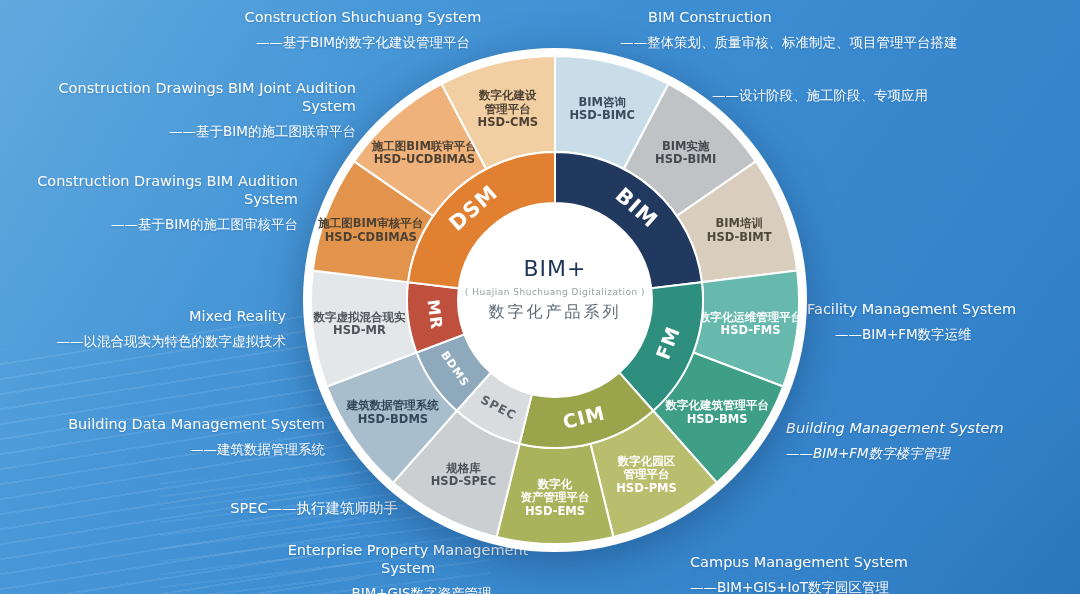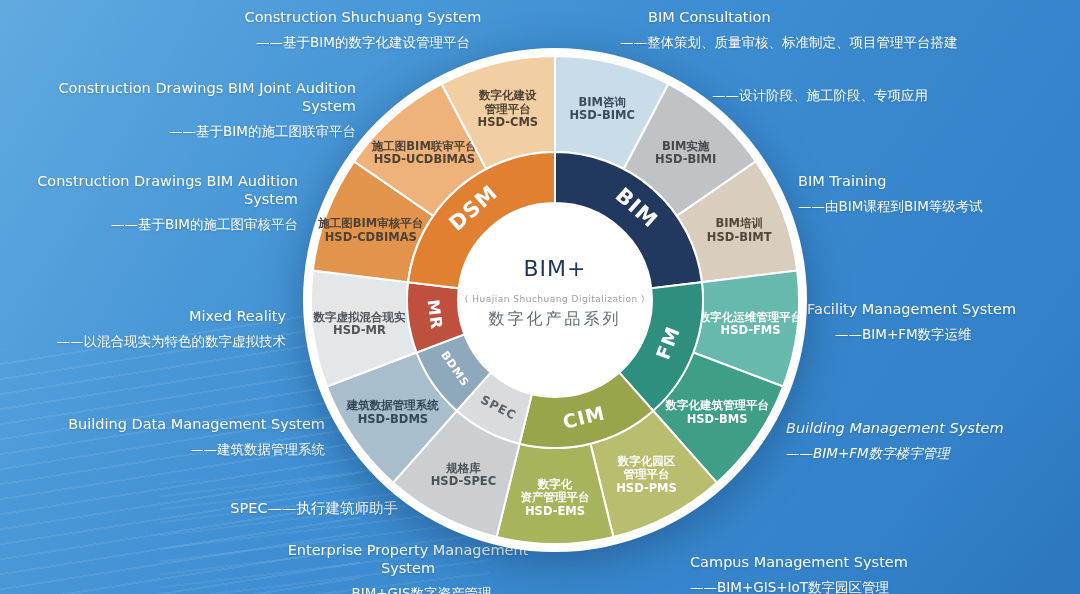--- a/index.html
+++ b/index.html
@@ -42,21 +42,21 @@
   .r2{left:798px;top:172px;width:250px;}
   .r3{left:788px;top:300px;width:240px;margin-left:19px;} .r3 .d{margin-left:28px;}
   .r4{left:786px;top:419px;width:250px;font-style:italic;}
   .r5{left:690px;top:505px;width:270px;margin-top:48px;}
 
   
   #wheel{position:absolute;left:295px;top:40px;
          filter:drop-shadow(0 10px 22px rgba(8,40,80,.38));}
   .wheel-center{position:absolute;left:455px;top:251px;width:200px;text-align:center;pointer-events:none;}
   .c-title{font-size:22px;font-weight:normal;color:#1d3557;letter-spacing:1px;line-height:36px;}
-  .c-sub{font-size:9px;color:#9aa0a6;margin-top:7px;letter-spacing:.5px;}
+  .c-sub{font-size:9px;color:#9aa0a6;letter-spacing:.5px;}
   .c-series{font-size:16px;color:#5f6b76;margin-top:5px;letter-spacing:3px;}
 </style>
 </head>
 <body>
 
 <div class="stage">
 
   <div class="deco d1"></div>
   <div class="deco d2"></div>
   <div class="deco d3"></div>
@@ -84,29 +84,25 @@
   </div>
   <div class="ann al a5">
     <div class="t">SPEC——执行建筑师助手</div>
   </div>
   <div class="ann al a6">
     <div class="t">Enterprise Property Management System</div>
     <div class="d">——BIM+GIS数字资产管理</div>
   </div>
 
   <div class="ann ar r0">
-    <div class="t">BIM Consultation</div>
+    <div class="t">BIM Construction</div>
     <div class="d">——整体策划、质量审核、标准制定、项目管理平台搭建</div>
   </div>
   <div class="ann ar r1">
     <div class="d">——设计阶段、施工阶段、专项应用</div>
-  </div>
-  <div class="ann ar r2">
-    <div class="t">BIM Training</div>
-    <div class="d">——由BIM课程到BIM等级考试</div>
   </div>
   <div class="ann ar r3">
     <div class="t">Facility Management System</div>
     <div class="d">——BIM+FM数字运维</div>
   </div>
   <div class="ann ar r4">
     <div class="t">Building Management System</div>
     <div class="d">——BIM+FM数字楼宇管理</div>
   </div>
   <div class="ann ar r5">

